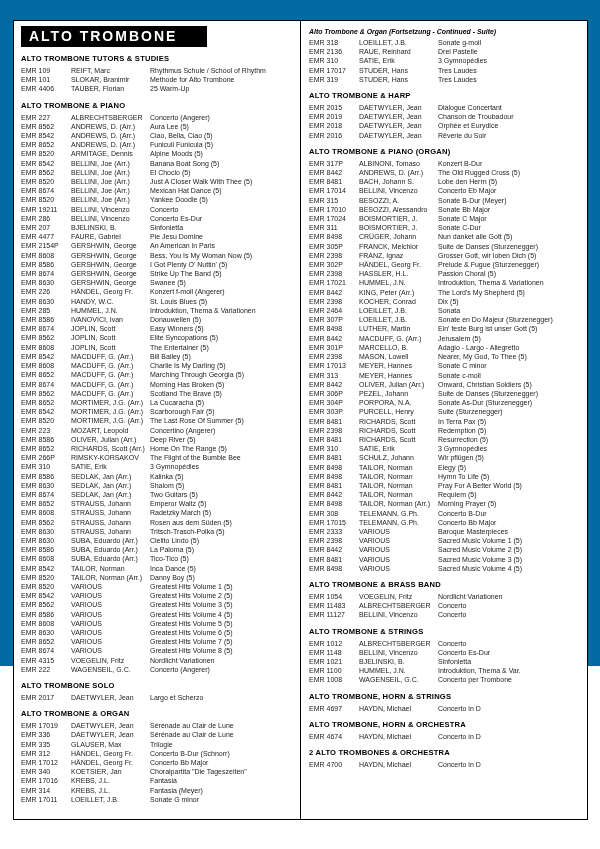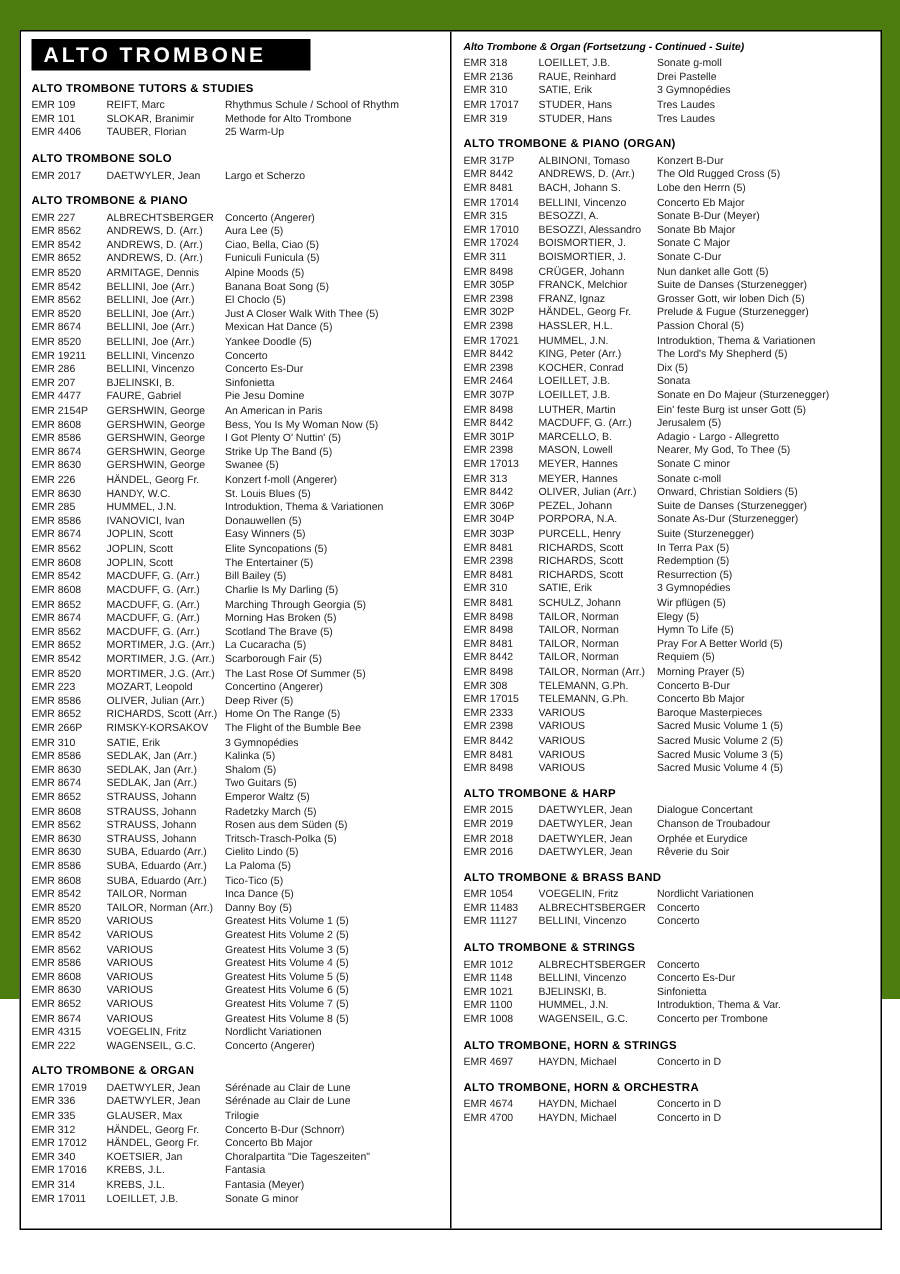--- a/index.html
+++ b/index.html
@@ -2,21 +2,21 @@
 <html><head>
 <meta charset="utf-8">
 <style>
   html, body { margin:0; padding:0; background:#ffffff; }
   body {
     width:600px; height:849px; position:relative;
     font-family:"Liberation Sans", sans-serif;
     color:#1c1c1c;
     -webkit-font-smoothing:antialiased;
   }
-  .page { position:absolute; left:0; top:0; width:600px; height:666px; background:#4d7c0f; }
+  .page { position:absolute; left:0; top:0; width:600px; height:666px; background:#0369a1; }
   .border-box {
     position:absolute; left:13px; top:20px; width:575px; height:800px;
     border:1.5px solid #000; box-sizing:border-box;
     display:flex; background:#ffffff;
   }
   .col { box-sizing:border-box; overflow:hidden; }
   .col-left  { width:287px; border-right:1px solid #000; padding:3px 5px 0 7px; }
   .col-right { flex:1; padding:3px 4px 0 8px; }
 
   .title-bar {
@@ -64,333 +64,333 @@
               <span class="composer">SLOKAR, Branimir</span>
               <span class="work-title">Methode for Alto Trombone</span>
             </div>
             <div class="row">
               <span class="ref">EMR 4406</span>
               <span class="composer">TAUBER, Florian</span>
               <span class="work-title">25 Warm-Up</span>
             </div>
           </div>
           <div class="section">
+            <div class="section-heading">ALTO TROMBONE &amp; PIANO</div>
+            <div class="row">
+              <span class="ref">EMR 227</span>
+              <span class="composer">ALBRECHTSBERGER</span>
+              <span class="work-title">Concerto (Angerer)</span>
+            </div>
+            <div class="row">
+              <span class="ref">EMR 8562</span>
+              <span class="composer">ANDREWS, D. (Arr.)</span>
+              <span class="work-title">Aura Lee (5)</span>
+            </div>
+            <div class="row">
+              <span class="ref">EMR 8542</span>
+              <span class="composer">ANDREWS, D. (Arr.)</span>
+              <span class="work-title">Ciao, Bella, Ciao (5)</span>
+            </div>
+            <div class="row">
+              <span class="ref">EMR 8652</span>
+              <span class="composer">ANDREWS, D. (Arr.)</span>
+              <span class="work-title">Funiculi Funicula (5)</span>
+            </div>
+            <div class="row">
+              <span class="ref">EMR 8520</span>
+              <span class="composer">ARMITAGE, Dennis</span>
+              <span class="work-title">Alpine Moods (5)</span>
+            </div>
+            <div class="row">
+              <span class="ref">EMR 8542</span>
+              <span class="composer">BELLINI, Joe (Arr.)</span>
+              <span class="work-title">Banana Boat Song (5)</span>
+            </div>
+            <div class="row">
+              <span class="ref">EMR 8562</span>
+              <span class="composer">BELLINI, Joe (Arr.)</span>
+              <span class="work-title">El Choclo (5)</span>
+            </div>
+            <div class="row">
+              <span class="ref">EMR 8520</span>
+              <span class="composer">BELLINI, Joe (Arr.)</span>
+              <span class="work-title">Just A Closer Walk With Thee (5)</span>
+            </div>
+            <div class="row">
+              <span class="ref">EMR 8674</span>
+              <span class="composer">BELLINI, Joe (Arr.)</span>
+              <span class="work-title">Mexican Hat Dance (5)</span>
+            </div>
+            <div class="row">
+              <span class="ref">EMR 8520</span>
+              <span class="composer">BELLINI, Joe (Arr.)</span>
+              <span class="work-title">Yankee Doodle (5)</span>
+            </div>
+            <div class="row">
+              <span class="ref">EMR 19211</span>
+              <span class="composer">BELLINI, Vincenzo</span>
+              <span class="work-title">Concerto</span>
+            </div>
+            <div class="row">
+              <span class="ref">EMR 286</span>
+              <span class="composer">BELLINI, Vincenzo</span>
+              <span class="work-title">Concerto Es-Dur</span>
+            </div>
+            <div class="row">
+              <span class="ref">EMR 207</span>
+              <span class="composer">BJELINSKI, B.</span>
+              <span class="work-title">Sinfonietta</span>
+            </div>
+            <div class="row">
+              <span class="ref">EMR 4477</span>
+              <span class="composer">FAURE, Gabriel</span>
+              <span class="work-title">Pie Jesu Domine</span>
+            </div>
+            <div class="row">
+              <span class="ref">EMR 2154P</span>
+              <span class="composer">GERSHWIN, George</span>
+              <span class="work-title">An American in Paris</span>
+            </div>
+            <div class="row">
+              <span class="ref">EMR 8608</span>
+              <span class="composer">GERSHWIN, George</span>
+              <span class="work-title">Bess, You Is My Woman Now (5)</span>
+            </div>
+            <div class="row">
+              <span class="ref">EMR 8586</span>
+              <span class="composer">GERSHWIN, George</span>
+              <span class="work-title">I Got Plenty O' Nuttin' (5)</span>
+            </div>
+            <div class="row">
+              <span class="ref">EMR 8674</span>
+              <span class="composer">GERSHWIN, George</span>
+              <span class="work-title">Strike Up The Band (5)</span>
+            </div>
+            <div class="row">
+              <span class="ref">EMR 8630</span>
+              <span class="composer">GERSHWIN, George</span>
+              <span class="work-title">Swanee (5)</span>
+            </div>
+            <div class="row">
+              <span class="ref">EMR 226</span>
+              <span class="composer">HÄNDEL, Georg Fr.</span>
+              <span class="work-title">Konzert f-moll (Angerer)</span>
+            </div>
+            <div class="row">
+              <span class="ref">EMR 8630</span>
+              <span class="composer">HANDY, W.C.</span>
+              <span class="work-title">St. Louis Blues (5)</span>
+            </div>
+            <div class="row">
+              <span class="ref">EMR 285</span>
+              <span class="composer">HUMMEL, J.N.</span>
+              <span class="work-title">Introduktion, Thema &amp; Variationen</span>
+            </div>
+            <div class="row">
+              <span class="ref">EMR 8586</span>
+              <span class="composer">IVANOVICI, Ivan</span>
+              <span class="work-title">Donauwellen (5)</span>
+            </div>
+            <div class="row">
+              <span class="ref">EMR 8674</span>
+              <span class="composer">JOPLIN, Scott</span>
+              <span class="work-title">Easy Winners (5)</span>
+            </div>
+            <div class="row">
+              <span class="ref">EMR 8562</span>
+              <span class="composer">JOPLIN, Scott</span>
+              <span class="work-title">Elite Syncopations (5)</span>
+            </div>
+            <div class="row">
+              <span class="ref">EMR 8608</span>
+              <span class="composer">JOPLIN, Scott</span>
+              <span class="work-title">The Entertainer (5)</span>
+            </div>
+            <div class="row">
+              <span class="ref">EMR 8542</span>
+              <span class="composer">MACDUFF, G. (Arr.)</span>
+              <span class="work-title">Bill Bailey (5)</span>
+            </div>
+            <div class="row">
+              <span class="ref">EMR 8608</span>
+              <span class="composer">MACDUFF, G. (Arr.)</span>
+              <span class="work-title">Charlie Is My Darling (5)</span>
+            </div>
+            <div class="row">
+              <span class="ref">EMR 8652</span>
+              <span class="composer">MACDUFF, G. (Arr.)</span>
+              <span class="work-title">Marching Through Georgia (5)</span>
+            </div>
+            <div class="row">
+              <span class="ref">EMR 8674</span>
+              <span class="composer">MACDUFF, G. (Arr.)</span>
+              <span class="work-title">Morning Has Broken (5)</span>
+            </div>
+            <div class="row">
+              <span class="ref">EMR 8562</span>
+              <span class="composer">MACDUFF, G. (Arr.)</span>
+              <span class="work-title">Scotland The Brave (5)</span>
+            </div>
+            <div class="row">
+              <span class="ref">EMR 8652</span>
+              <span class="composer">MORTIMER, J.G. (Arr.)</span>
+              <span class="work-title">La Cucaracha (5)</span>
+            </div>
+            <div class="row">
+              <span class="ref">EMR 8542</span>
+              <span class="composer">MORTIMER, J.G. (Arr.)</span>
+              <span class="work-title">Scarborough Fair (5)</span>
+            </div>
+            <div class="row">
+              <span class="ref">EMR 8520</span>
+              <span class="composer">MORTIMER, J.G. (Arr.)</span>
+              <span class="work-title">The Last Rose Of Summer (5)</span>
+            </div>
+            <div class="row">
+              <span class="ref">EMR 223</span>
+              <span class="composer">MOZART, Leopold</span>
+              <span class="work-title">Concertino (Angerer)</span>
+            </div>
+            <div class="row">
+              <span class="ref">EMR 8586</span>
+              <span class="composer">OLIVER, Julian (Arr.)</span>
+              <span class="work-title">Deep River (5)</span>
+            </div>
+            <div class="row">
+              <span class="ref">EMR 8652</span>
+              <span class="composer">RICHARDS, Scott (Arr.)</span>
+              <span class="work-title">Home On The Range (5)</span>
+            </div>
+            <div class="row">
+              <span class="ref">EMR 266P</span>
+              <span class="composer">RIMSKY-KORSAKOV</span>
+              <span class="work-title">The Flight of the Bumble Bee</span>
+            </div>
+            <div class="row">
+              <span class="ref">EMR 310</span>
+              <span class="composer">SATIE, Erik</span>
+              <span class="work-title">3 Gymnopédies</span>
+            </div>
+            <div class="row">
+              <span class="ref">EMR 8586</span>
+              <span class="composer">SEDLAK, Jan (Arr.)</span>
+              <span class="work-title">Kalinka (5)</span>
+            </div>
+            <div class="row">
+              <span class="ref">EMR 8630</span>
+              <span class="composer">SEDLAK, Jan (Arr.)</span>
+              <span class="work-title">Shalom (5)</span>
+            </div>
+            <div class="row">
+              <span class="ref">EMR 8674</span>
+              <span class="composer">SEDLAK, Jan (Arr.)</span>
+              <span class="work-title">Two Guitars (5)</span>
+            </div>
+            <div class="row">
+              <span class="ref">EMR 8652</span>
+              <span class="composer">STRAUSS, Johann</span>
+              <span class="work-title">Emperor Waltz (5)</span>
+            </div>
+            <div class="row">
+              <span class="ref">EMR 8608</span>
+              <span class="composer">STRAUSS, Johann</span>
+              <span class="work-title">Radetzky March (5)</span>
+            </div>
+            <div class="row">
+              <span class="ref">EMR 8562</span>
+              <span class="composer">STRAUSS, Johann</span>
+              <span class="work-title">Rosen aus dem Süden (5)</span>
+            </div>
+            <div class="row">
+              <span class="ref">EMR 8630</span>
+              <span class="composer">STRAUSS, Johann</span>
+              <span class="work-title">Tritsch-Trasch-Polka (5)</span>
+            </div>
+            <div class="row">
+              <span class="ref">EMR 8630</span>
+              <span class="composer">SUBA, Eduardo (Arr.)</span>
+              <span class="work-title">Cielito Lindo (5)</span>
+            </div>
+            <div class="row">
+              <span class="ref">EMR 8586</span>
+              <span class="composer">SUBA, Eduardo (Arr.)</span>
+              <span class="work-title">La Paloma (5)</span>
+            </div>
+            <div class="row">
+              <span class="ref">EMR 8608</span>
+              <span class="composer">SUBA, Eduardo (Arr.)</span>
+              <span class="work-title">Tico-Tico (5)</span>
+            </div>
+            <div class="row">
+              <span class="ref">EMR 8542</span>
+              <span class="composer">TAILOR, Norman</span>
+              <span class="work-title">Inca Dance (5)</span>
+            </div>
+            <div class="row">
+              <span class="ref">EMR 8520</span>
+              <span class="composer">TAILOR, Norman (Arr.)</span>
+              <span class="work-title">Danny Boy (5)</span>
+            </div>
+            <div class="row">
+              <span class="ref">EMR 8520</span>
+              <span class="composer">VARIOUS</span>
+              <span class="work-title">Greatest Hits Volume 1 (5)</span>
+            </div>
+            <div class="row">
+              <span class="ref">EMR 8542</span>
+              <span class="composer">VARIOUS</span>
+              <span class="work-title">Greatest Hits Volume 2 (5)</span>
+            </div>
+            <div class="row">
+              <span class="ref">EMR 8562</span>
+              <span class="composer">VARIOUS</span>
+              <span class="work-title">Greatest Hits Volume 3 (5)</span>
+            </div>
+            <div class="row">
+              <span class="ref">EMR 8586</span>
+              <span class="composer">VARIOUS</span>
+              <span class="work-title">Greatest Hits Volume 4 (5)</span>
+            </div>
+            <div class="row">
+              <span class="ref">EMR 8608</span>
+              <span class="composer">VARIOUS</span>
+              <span class="work-title">Greatest Hits Volume 5 (5)</span>
+            </div>
+            <div class="row">
+              <span class="ref">EMR 8630</span>
+              <span class="composer">VARIOUS</span>
+              <span class="work-title">Greatest Hits Volume 6 (5)</span>
+            </div>
+            <div class="row">
+              <span class="ref">EMR 8652</span>
+              <span class="composer">VARIOUS</span>
+              <span class="work-title">Greatest Hits Volume 7 (5)</span>
+            </div>
+            <div class="row">
+              <span class="ref">EMR 8674</span>
+              <span class="composer">VARIOUS</span>
+              <span class="work-title">Greatest Hits Volume 8 (5)</span>
+            </div>
+            <div class="row">
+              <span class="ref">EMR 4315</span>
+              <span class="composer">VOEGELIN, Fritz</span>
+              <span class="work-title">Nordlicht Variationen</span>
+            </div>
+            <div class="row">
+              <span class="ref">EMR 222</span>
+              <span class="composer">WAGENSEIL, G.C.</span>
+              <span class="work-title">Concerto (Angerer)</span>
+            </div>
+          </div>
+          <div class="section">
             <div class="section-heading">ALTO TROMBONE SOLO</div>
             <div class="row">
               <span class="ref">EMR 2017</span>
               <span class="composer">DAETWYLER, Jean</span>
               <span class="work-title">Largo et Scherzo</span>
-            </div>
-          </div>
-          <div class="section">
-            <div class="section-heading">ALTO TROMBONE &amp; PIANO</div>
-            <div class="row">
-              <span class="ref">EMR 227</span>
-              <span class="composer">ALBRECHTSBERGER</span>
-              <span class="work-title">Concerto (Angerer)</span>
-            </div>
-            <div class="row">
-              <span class="ref">EMR 8562</span>
-              <span class="composer">ANDREWS, D. (Arr.)</span>
-              <span class="work-title">Aura Lee (5)</span>
-            </div>
-            <div class="row">
-              <span class="ref">EMR 8542</span>
-              <span class="composer">ANDREWS, D. (Arr.)</span>
-              <span class="work-title">Ciao, Bella, Ciao (5)</span>
-            </div>
-            <div class="row">
-              <span class="ref">EMR 8652</span>
-              <span class="composer">ANDREWS, D. (Arr.)</span>
-              <span class="work-title">Funiculi Funicula (5)</span>
-            </div>
-            <div class="row">
-              <span class="ref">EMR 8520</span>
-              <span class="composer">ARMITAGE, Dennis</span>
-              <span class="work-title">Alpine Moods (5)</span>
-            </div>
-            <div class="row">
-              <span class="ref">EMR 8542</span>
-              <span class="composer">BELLINI, Joe (Arr.)</span>
-              <span class="work-title">Banana Boat Song (5)</span>
-            </div>
-            <div class="row">
-              <span class="ref">EMR 8562</span>
-              <span class="composer">BELLINI, Joe (Arr.)</span>
-              <span class="work-title">El Choclo (5)</span>
-            </div>
-            <div class="row">
-              <span class="ref">EMR 8520</span>
-              <span class="composer">BELLINI, Joe (Arr.)</span>
-              <span class="work-title">Just A Closer Walk With Thee (5)</span>
-            </div>
-            <div class="row">
-              <span class="ref">EMR 8674</span>
-              <span class="composer">BELLINI, Joe (Arr.)</span>
-              <span class="work-title">Mexican Hat Dance (5)</span>
-            </div>
-            <div class="row">
-              <span class="ref">EMR 8520</span>
-              <span class="composer">BELLINI, Joe (Arr.)</span>
-              <span class="work-title">Yankee Doodle (5)</span>
-            </div>
-            <div class="row">
-              <span class="ref">EMR 19211</span>
-              <span class="composer">BELLINI, Vincenzo</span>
-              <span class="work-title">Concerto</span>
-            </div>
-            <div class="row">
-              <span class="ref">EMR 286</span>
-              <span class="composer">BELLINI, Vincenzo</span>
-              <span class="work-title">Concerto Es-Dur</span>
-            </div>
-            <div class="row">
-              <span class="ref">EMR 207</span>
-              <span class="composer">BJELINSKI, B.</span>
-              <span class="work-title">Sinfonietta</span>
-            </div>
-            <div class="row">
-              <span class="ref">EMR 4477</span>
-              <span class="composer">FAURE, Gabriel</span>
-              <span class="work-title">Pie Jesu Domine</span>
-            </div>
-            <div class="row">
-              <span class="ref">EMR 2154P</span>
-              <span class="composer">GERSHWIN, George</span>
-              <span class="work-title">An American in Paris</span>
-            </div>
-            <div class="row">
-              <span class="ref">EMR 8608</span>
-              <span class="composer">GERSHWIN, George</span>
-              <span class="work-title">Bess, You Is My Woman Now (5)</span>
-            </div>
-            <div class="row">
-              <span class="ref">EMR 8586</span>
-              <span class="composer">GERSHWIN, George</span>
-              <span class="work-title">I Got Plenty O' Nuttin' (5)</span>
-            </div>
-            <div class="row">
-              <span class="ref">EMR 8674</span>
-              <span class="composer">GERSHWIN, George</span>
-              <span class="work-title">Strike Up The Band (5)</span>
-            </div>
-            <div class="row">
-              <span class="ref">EMR 8630</span>
-              <span class="composer">GERSHWIN, George</span>
-              <span class="work-title">Swanee (5)</span>
-            </div>
-            <div class="row">
-              <span class="ref">EMR 226</span>
-              <span class="composer">HÄNDEL, Georg Fr.</span>
-              <span class="work-title">Konzert f-moll (Angerer)</span>
-            </div>
-            <div class="row">
-              <span class="ref">EMR 8630</span>
-              <span class="composer">HANDY, W.C.</span>
-              <span class="work-title">St. Louis Blues (5)</span>
-            </div>
-            <div class="row">
-              <span class="ref">EMR 285</span>
-              <span class="composer">HUMMEL, J.N.</span>
-              <span class="work-title">Introduktion, Thema &amp; Variationen</span>
-            </div>
-            <div class="row">
-              <span class="ref">EMR 8586</span>
-              <span class="composer">IVANOVICI, Ivan</span>
-              <span class="work-title">Donauwellen (5)</span>
-            </div>
-            <div class="row">
-              <span class="ref">EMR 8674</span>
-              <span class="composer">JOPLIN, Scott</span>
-              <span class="work-title">Easy Winners (5)</span>
-            </div>
-            <div class="row">
-              <span class="ref">EMR 8562</span>
-              <span class="composer">JOPLIN, Scott</span>
-              <span class="work-title">Elite Syncopations (5)</span>
-            </div>
-            <div class="row">
-              <span class="ref">EMR 8608</span>
-              <span class="composer">JOPLIN, Scott</span>
-              <span class="work-title">The Entertainer (5)</span>
-            </div>
-            <div class="row">
-              <span class="ref">EMR 8542</span>
-              <span class="composer">MACDUFF, G. (Arr.)</span>
-              <span class="work-title">Bill Bailey (5)</span>
-            </div>
-            <div class="row">
-              <span class="ref">EMR 8608</span>
-              <span class="composer">MACDUFF, G. (Arr.)</span>
-              <span class="work-title">Charlie Is My Darling (5)</span>
-            </div>
-            <div class="row">
-              <span class="ref">EMR 8652</span>
-              <span class="composer">MACDUFF, G. (Arr.)</span>
-              <span class="work-title">Marching Through Georgia (5)</span>
-            </div>
-            <div class="row">
-              <span class="ref">EMR 8674</span>
-              <span class="composer">MACDUFF, G. (Arr.)</span>
-              <span class="work-title">Morning Has Broken (5)</span>
-            </div>
-            <div class="row">
-              <span class="ref">EMR 8562</span>
-              <span class="composer">MACDUFF, G. (Arr.)</span>
-              <span class="work-title">Scotland The Brave (5)</span>
-            </div>
-            <div class="row">
-              <span class="ref">EMR 8652</span>
-              <span class="composer">MORTIMER, J.G. (Arr.)</span>
-              <span class="work-title">La Cucaracha (5)</span>
-            </div>
-            <div class="row">
-              <span class="ref">EMR 8542</span>
-              <span class="composer">MORTIMER, J.G. (Arr.)</span>
-              <span class="work-title">Scarborough Fair (5)</span>
-            </div>
-            <div class="row">
-              <span class="ref">EMR 8520</span>
-              <span class="composer">MORTIMER, J.G. (Arr.)</span>
-              <span class="work-title">The Last Rose Of Summer (5)</span>
-            </div>
-            <div class="row">
-              <span class="ref">EMR 223</span>
-              <span class="composer">MOZART, Leopold</span>
-              <span class="work-title">Concertino (Angerer)</span>
-            </div>
-            <div class="row">
-              <span class="ref">EMR 8586</span>
-              <span class="composer">OLIVER, Julian (Arr.)</span>
-              <span class="work-title">Deep River (5)</span>
-            </div>
-            <div class="row">
-              <span class="ref">EMR 8652</span>
-              <span class="composer">RICHARDS, Scott (Arr.)</span>
-              <span class="work-title">Home On The Range (5)</span>
-            </div>
-            <div class="row">
-              <span class="ref">EMR 266P</span>
-              <span class="composer">RIMSKY-KORSAKOV</span>
-              <span class="work-title">The Flight of the Bumble Bee</span>
-            </div>
-            <div class="row">
-              <span class="ref">EMR 310</span>
-              <span class="composer">SATIE, Erik</span>
-              <span class="work-title">3 Gymnopédies</span>
-            </div>
-            <div class="row">
-              <span class="ref">EMR 8586</span>
-              <span class="composer">SEDLAK, Jan (Arr.)</span>
-              <span class="work-title">Kalinka (5)</span>
-            </div>
-            <div class="row">
-              <span class="ref">EMR 8630</span>
-              <span class="composer">SEDLAK, Jan (Arr.)</span>
-              <span class="work-title">Shalom (5)</span>
-            </div>
-            <div class="row">
-              <span class="ref">EMR 8674</span>
-              <span class="composer">SEDLAK, Jan (Arr.)</span>
-              <span class="work-title">Two Guitars (5)</span>
-            </div>
-            <div class="row">
-              <span class="ref">EMR 8652</span>
-              <span class="composer">STRAUSS, Johann</span>
-              <span class="work-title">Emperor Waltz (5)</span>
-            </div>
-            <div class="row">
-              <span class="ref">EMR 8608</span>
-              <span class="composer">STRAUSS, Johann</span>
-              <span class="work-title">Radetzky March (5)</span>
-            </div>
-            <div class="row">
-              <span class="ref">EMR 8562</span>
-              <span class="composer">STRAUSS, Johann</span>
-              <span class="work-title">Rosen aus dem Süden (5)</span>
-            </div>
-            <div class="row">
-              <span class="ref">EMR 8630</span>
-              <span class="composer">STRAUSS, Johann</span>
-              <span class="work-title">Tritsch-Trasch-Polka (5)</span>
-            </div>
-            <div class="row">
-              <span class="ref">EMR 8630</span>
-              <span class="composer">SUBA, Eduardo (Arr.)</span>
-              <span class="work-title">Cielito Lindo (5)</span>
-            </div>
-            <div class="row">
-              <span class="ref">EMR 8586</span>
-              <span class="composer">SUBA, Eduardo (Arr.)</span>
-              <span class="work-title">La Paloma (5)</span>
-            </div>
-            <div class="row">
-              <span class="ref">EMR 8608</span>
-              <span class="composer">SUBA, Eduardo (Arr.)</span>
-              <span class="work-title">Tico-Tico (5)</span>
-            </div>
-            <div class="row">
-              <span class="ref">EMR 8542</span>
-              <span class="composer">TAILOR, Norman</span>
-              <span class="work-title">Inca Dance (5)</span>
-            </div>
-            <div class="row">
-              <span class="ref">EMR 8520</span>
-              <span class="composer">TAILOR, Norman (Arr.)</span>
-              <span class="work-title">Danny Boy (5)</span>
-            </div>
-            <div class="row">
-              <span class="ref">EMR 8520</span>
-              <span class="composer">VARIOUS</span>
-              <span class="work-title">Greatest Hits Volume 1 (5)</span>
-            </div>
-            <div class="row">
-              <span class="ref">EMR 8542</span>
-              <span class="composer">VARIOUS</span>
-              <span class="work-title">Greatest Hits Volume 2 (5)</span>
-            </div>
-            <div class="row">
-              <span class="ref">EMR 8562</span>
-              <span class="composer">VARIOUS</span>
-              <span class="work-title">Greatest Hits Volume 3 (5)</span>
-            </div>
-            <div class="row">
-              <span class="ref">EMR 8586</span>
-              <span class="composer">VARIOUS</span>
-              <span class="work-title">Greatest Hits Volume 4 (5)</span>
-            </div>
-            <div class="row">
-              <span class="ref">EMR 8608</span>
-              <span class="composer">VARIOUS</span>
-              <span class="work-title">Greatest Hits Volume 5 (5)</span>
-            </div>
-            <div class="row">
-              <span class="ref">EMR 8630</span>
-              <span class="composer">VARIOUS</span>
-              <span class="work-title">Greatest Hits Volume 6 (5)</span>
-            </div>
-            <div class="row">
-              <span class="ref">EMR 8652</span>
-              <span class="composer">VARIOUS</span>
-              <span class="work-title">Greatest Hits Volume 7 (5)</span>
-            </div>
-            <div class="row">
-              <span class="ref">EMR 8674</span>
-              <span class="composer">VARIOUS</span>
-              <span class="work-title">Greatest Hits Volume 8 (5)</span>
-            </div>
-            <div class="row">
-              <span class="ref">EMR 4315</span>
-              <span class="composer">VOEGELIN, Fritz</span>
-              <span class="work-title">Nordlicht Variationen</span>
-            </div>
-            <div class="row">
-              <span class="ref">EMR 222</span>
-              <span class="composer">WAGENSEIL, G.C.</span>
-              <span class="work-title">Concerto (Angerer)</span>
             </div>
           </div>
           <div class="section">
             <div class="section-heading">ALTO TROMBONE &amp; ORGAN</div>
             <div class="row">
               <span class="ref">EMR 17019</span>
               <span class="composer">DAETWYLER, Jean</span>
               <span class="work-title">Sérénade au Clair de Lune</span>
             </div>
             <div class="row">
@@ -460,20 +460,43 @@
               <span class="composer">STUDER, Hans</span>
               <span class="work-title">Tres Laudes</span>
             </div>
             <div class="row">
               <span class="ref">EMR 319</span>
               <span class="composer">STUDER, Hans</span>
               <span class="work-title">Tres Laudes</span>
             </div>
           </div>
           <div class="section">
+            <div class="section-heading">ALTO TROMBONE &amp; HARP</div>
+            <div class="row">
+              <span class="ref">EMR 2015</span>
+              <span class="composer">DAETWYLER, Jean</span>
+              <span class="work-title">Dialogue Concertant</span>
+            </div>
+            <div class="row">
+              <span class="ref">EMR 2019</span>
+              <span class="composer">DAETWYLER, Jean</span>
+              <span class="work-title">Chanson de Troubadour</span>
+            </div>
+            <div class="row">
+              <span class="ref">EMR 2018</span>
+              <span class="composer">DAETWYLER, Jean</span>
+              <span class="work-title">Orphée et Eurydice</span>
+            </div>
+            <div class="row">
+              <span class="ref">EMR 2016</span>
+              <span class="composer">DAETWYLER, Jean</span>
+              <span class="work-title">Rêverie du Soir</span>
+            </div>
+          </div>
+          <div class="section">
             <div class="section-heading">ALTO TROMBONE &amp; PIANO (ORGAN)</div>
             <div class="row">
               <span class="ref">EMR 317P</span>
               <span class="composer">ALBINONI, Tomaso</span>
               <span class="work-title">Konzert B-Dur</span>
             </div>
             <div class="row">
               <span class="ref">EMR 8442</span>
               <span class="composer">ANDREWS, D. (Arr.)</span>
               <span class="work-title">The Old Rugged Cross (5)</span>
@@ -688,43 +711,20 @@
               <span class="composer">VARIOUS</span>
               <span class="work-title">Sacred Music Volume 3 (5)</span>
             </div>
             <div class="row">
               <span class="ref">EMR 8498</span>
               <span class="composer">VARIOUS</span>
               <span class="work-title">Sacred Music Volume 4 (5)</span>
             </div>
           </div>
           <div class="section">
-            <div class="section-heading">ALTO TROMBONE &amp; HARP</div>
-            <div class="row">
-              <span class="ref">EMR 2015</span>
-              <span class="composer">DAETWYLER, Jean</span>
-              <span class="work-title">Dialogue Concertant</span>
-            </div>
-            <div class="row">
-              <span class="ref">EMR 2019</span>
-              <span class="composer">DAETWYLER, Jean</span>
-              <span class="work-title">Chanson de Troubadour</span>
-            </div>
-            <div class="row">
-              <span class="ref">EMR 2018</span>
-              <span class="composer">DAETWYLER, Jean</span>
-              <span class="work-title">Orphée et Eurydice</span>
-            </div>
-            <div class="row">
-              <span class="ref">EMR 2016</span>
-              <span class="composer">DAETWYLER, Jean</span>
-              <span class="work-title">Rêverie du Soir</span>
-            </div>
-          </div>
-          <div class="section">
             <div class="section-heading">ALTO TROMBONE &amp; BRASS BAND</div>
             <div class="row">
               <span class="ref">EMR 1054</span>
               <span class="composer">VOEGELIN, Fritz</span>
               <span class="work-title">Nordlicht Variationen</span>
             </div>
           </div>
           <div class="section">
             <div class="row">
               <span class="ref">EMR 11483</span>
@@ -775,20 +775,21 @@
           </div>
           <div class="section">
             <div class="section-heading">ALTO TROMBONE, HORN &amp; ORCHESTRA</div>
             <div class="row">
               <span class="ref">EMR 4674</span>
               <span class="composer">HAYDN, Michael</span>
               <span class="work-title">Concerto in D</span>
             </div>
           </div>
           <div class="section">
+            <div class="section-heading">2 ALTO TROMBONES &amp; ORCHESTRA</div>
             <div class="row">
               <span class="ref">EMR 4700</span>
               <span class="composer">HAYDN, Michael</span>
               <span class="work-title">Concerto in D</span>
             </div>
           </div>
         </div>
     </div>
   </div>
 </div>

